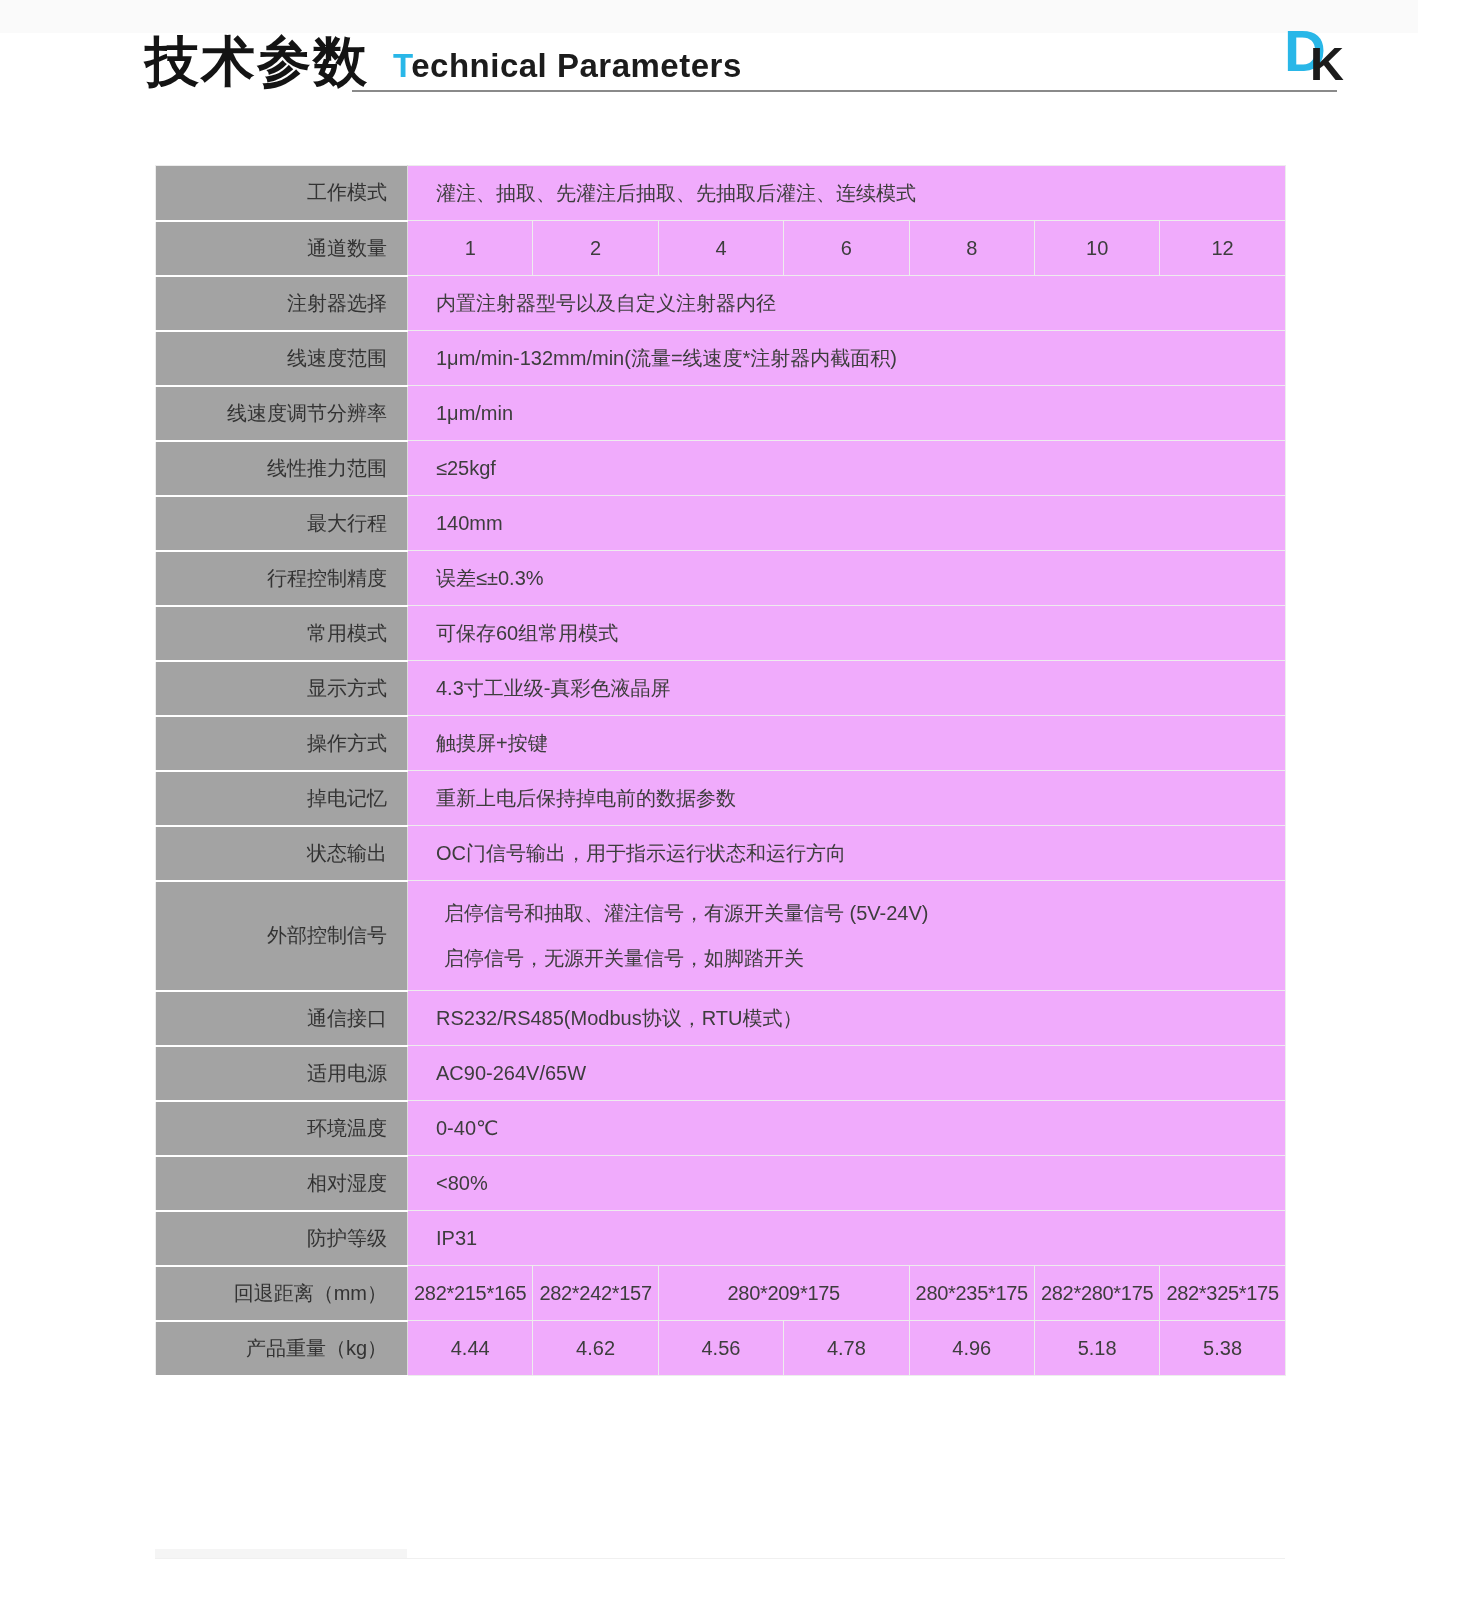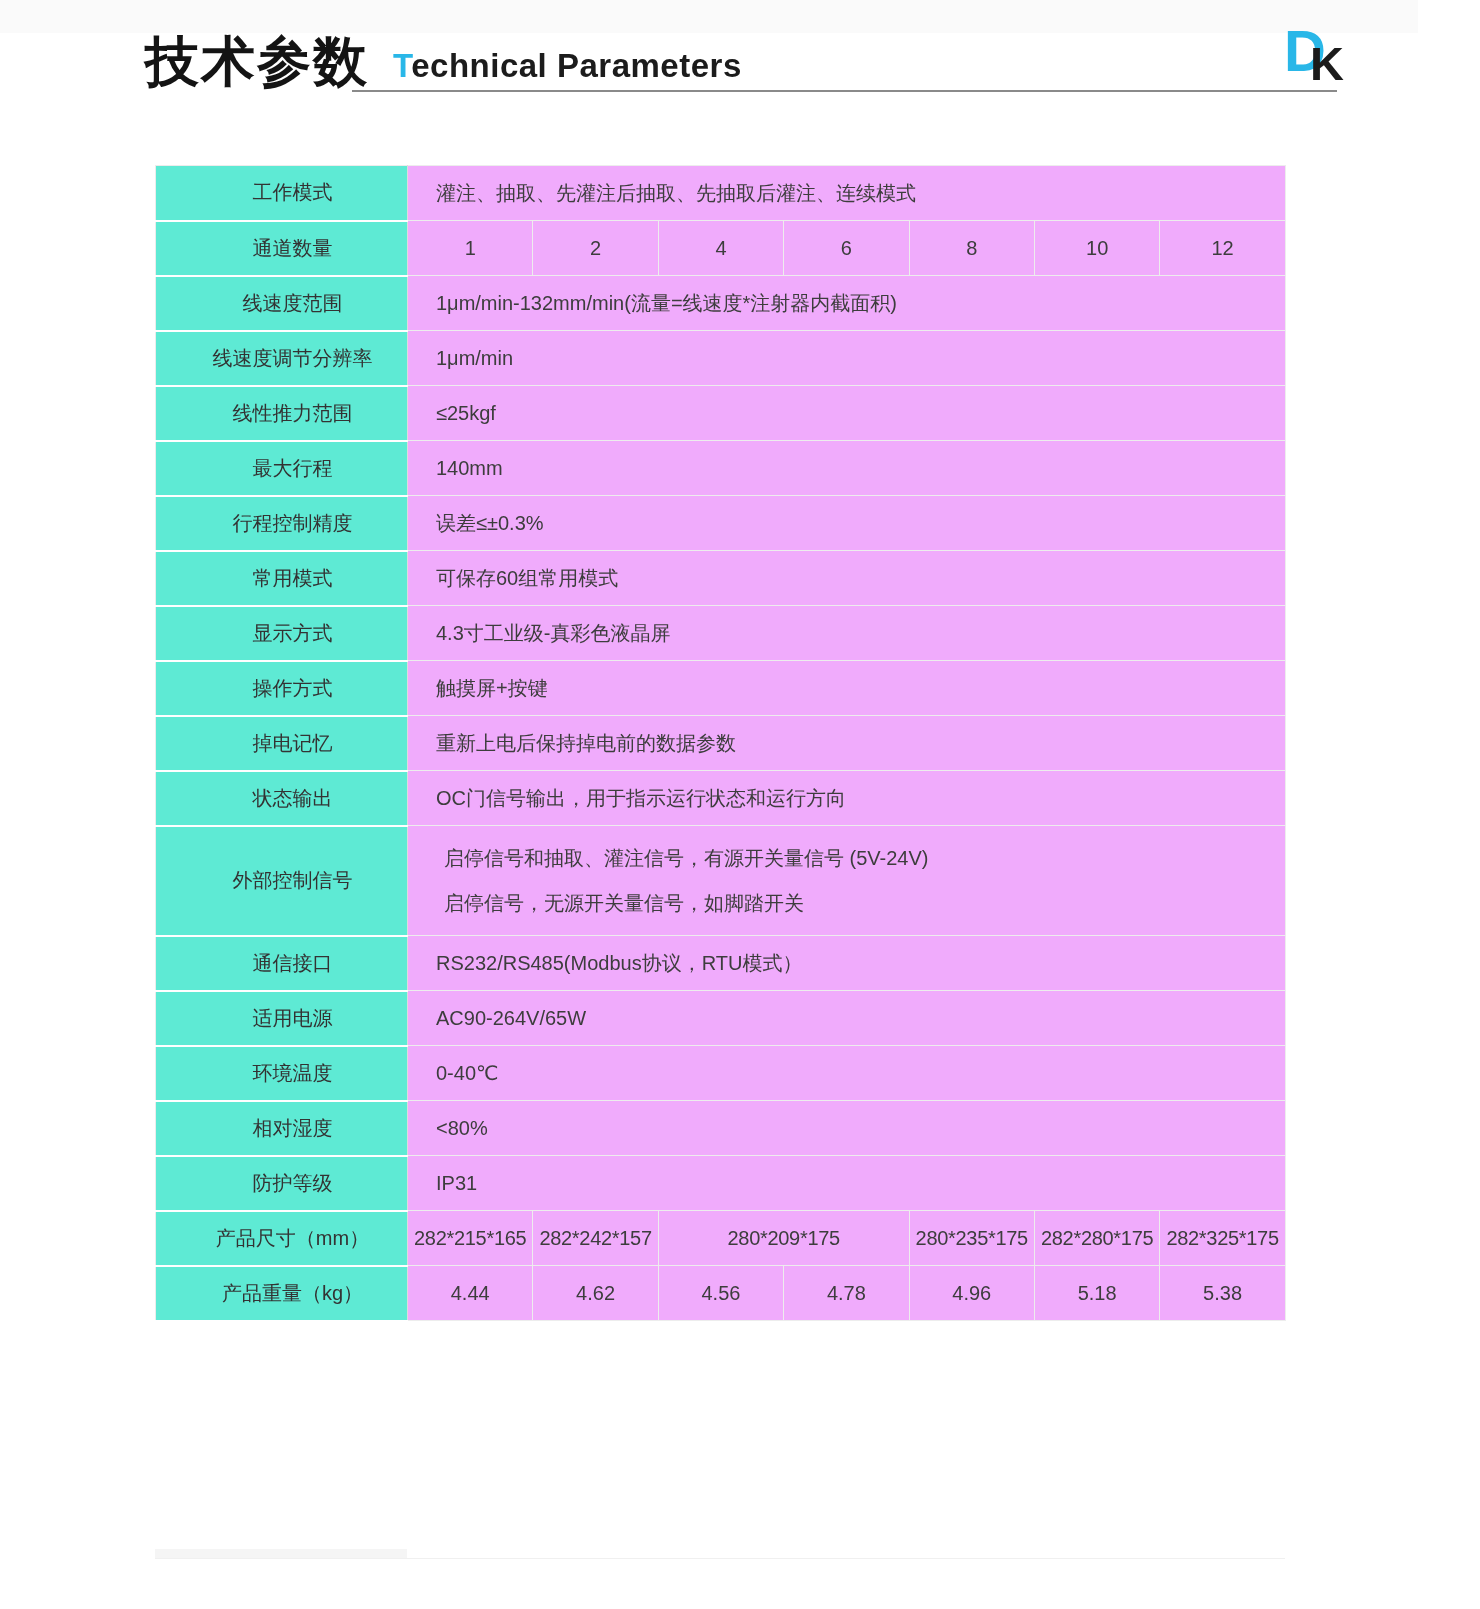--- a/index.html
+++ b/index.html
@@ -31,24 +31,24 @@
 
   
   table.spec{
     position:absolute;left:155px;top:165px;width:1130px;
     border-collapse:collapse;table-layout:fixed;
     border:1px solid #ececec;
   }
   table.spec tr{height:55px;}
   table.spec tr.tall{height:110px;}
   table.spec th{
-    background:#5eead4;
+    background:#a3a3a3;
     border-bottom:2px solid #ffffff;
     border-right:1px solid #dcdcdc;
-    text-align:center;font-weight:400;
+    text-align:right;font-weight:400;
     padding:0 20px 0 42px;
     font-size:20px;color:#333;
   }
   table.spec td{
     border:1px solid #ededed;
     background:#f0abfc;
     font-size:20px;color:#3d3d3d;
   }
   td.val{text-align:left;padding-left:28px;}
   td.cell{text-align:center;padding:0 2px;}
@@ -89,20 +89,24 @@
     </tr>
     <tr>
       <th>通道数量</th>
       <td class="cell">1</td>
       <td class="cell">2</td>
       <td class="cell">4</td>
       <td class="cell">6</td>
       <td class="cell">8</td>
       <td class="cell">10</td>
       <td class="cell">12</td>
+    </tr>
+    <tr>
+      <th>注射器选择</th>
+      <td class="val" colspan="7">内置注射器型号以及自定义注射器内径</td>
     </tr>
     <tr>
       <th>线速度范围</th>
       <td class="val" colspan="7">1μm/min-132mm/min(流量=线速度*注射器内截面积)</td>
     </tr>
     <tr>
       <th>线速度调节分辨率</th>
       <td class="val" colspan="7">1μm/min</td>
     </tr>
     <tr>
@@ -158,21 +162,21 @@
     </tr>
     <tr>
       <th>相对湿度</th>
       <td class="val" colspan="7">&lt;80%</td>
     </tr>
     <tr>
       <th>防护等级</th>
       <td class="val" colspan="7">IP31</td>
     </tr>
     <tr>
-      <th>产品尺寸（mm）</th>
+      <th>回退距离（mm）</th>
       <td class="cell dim">282*215*165</td>
       <td class="cell dim">282*242*157</td>
       <td class="cell dim" colspan="2">280*209*175</td>
       <td class="cell dim">280*235*175</td>
       <td class="cell dim">282*280*175</td>
       <td class="cell dim">282*325*175</td>
     </tr>
     <tr>
       <th>产品重量（kg）</th>
       <td class="cell">4.44</td>

